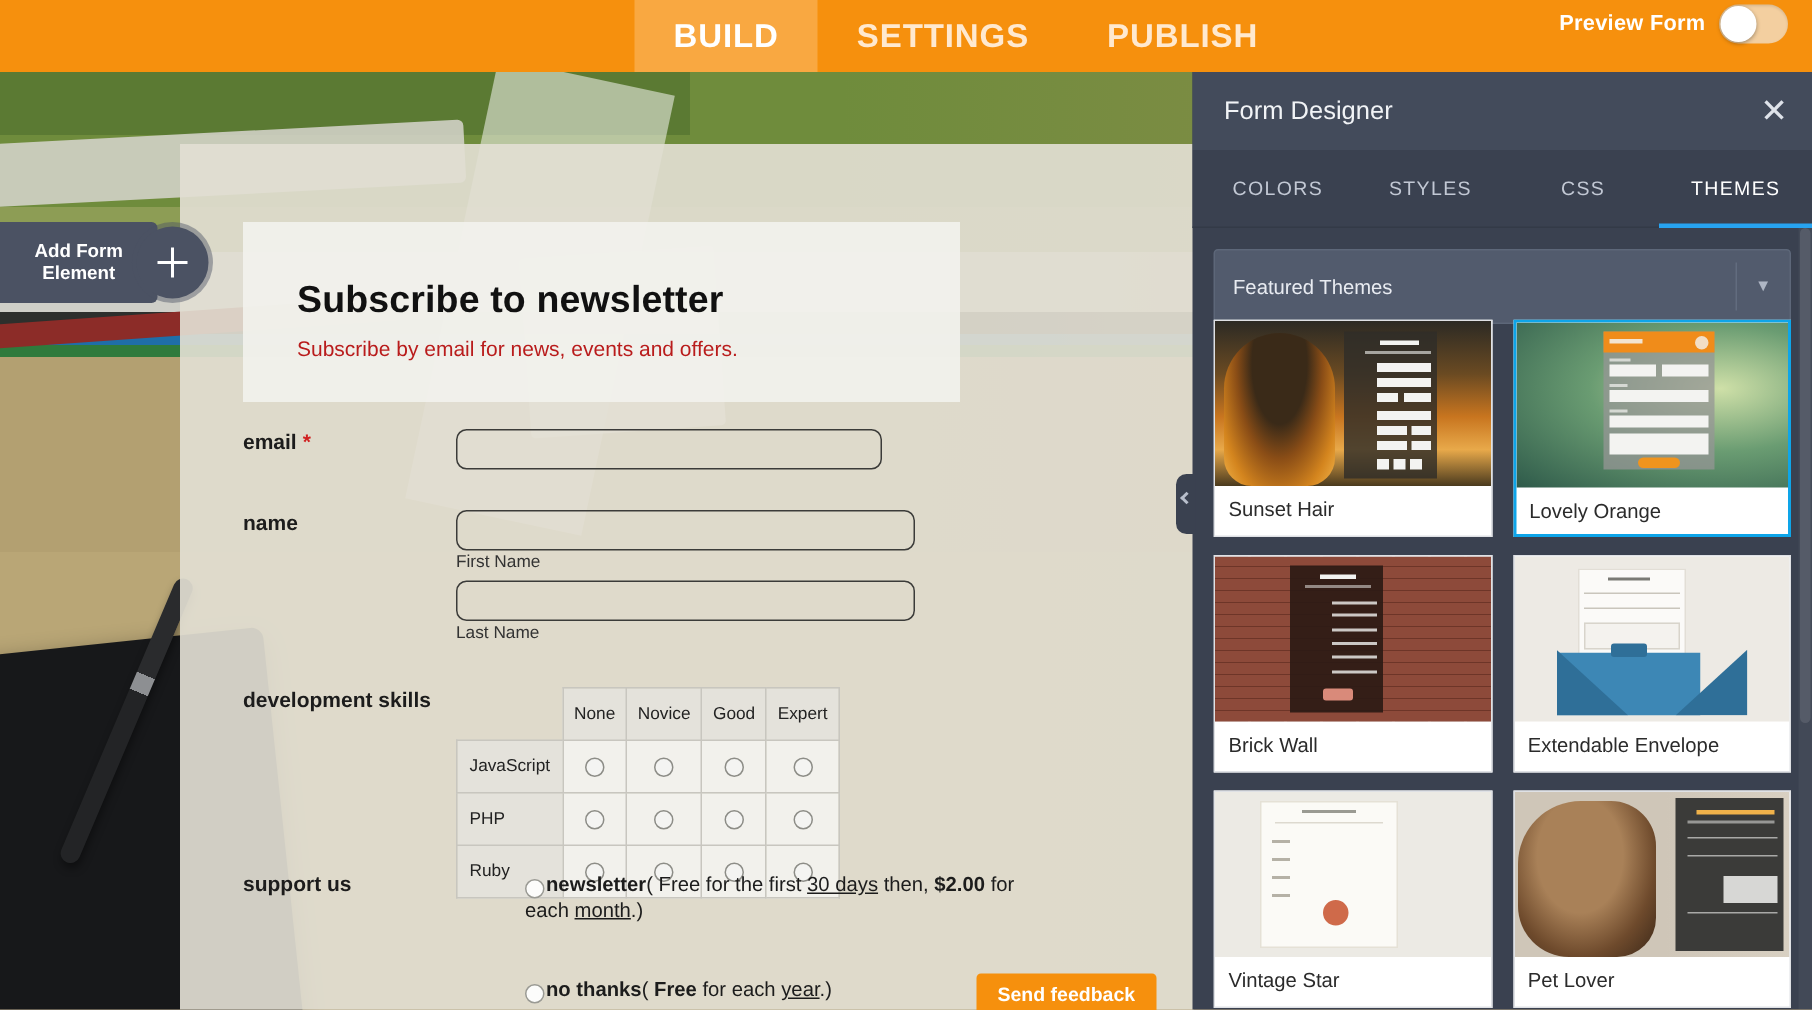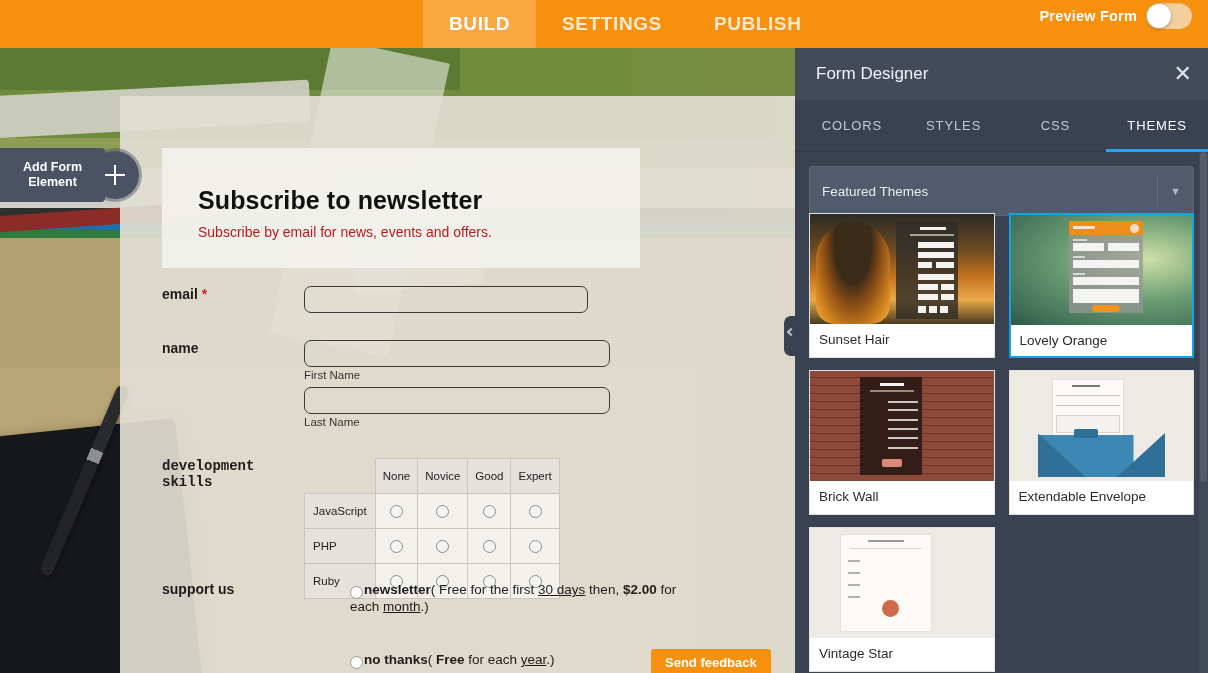--- a/index.html
+++ b/index.html
@@ -18,21 +18,21 @@
     z-index: 40;
   }
   #topbar .tabs {
     position: absolute; left: 423px; top: 0; height: 48px;
     display: flex; align-items: stretch;
   }
   #topbar .tab {
     display: flex; align-items: center; justify-content: center;
     padding: 0 26px;
     color: #ffe9cf;
-    font-size: 19px; font-weight: bold;
+    font-size: 22px; font-weight: bold;
     letter-spacing: 0.6px;
     cursor: pointer;
     user-select: none;
   }
   #topbar .tab.active {
     background: #f9a841;
     color: #ffffff;
   }
   #preview-wrap {
     position: absolute; right: 16px; top: 0; height: 32px;
@@ -411,21 +411,21 @@
       <div class="flabel">name</div>
       <div class="fctl">
         <input class="tinput" style="width: 306px;">
         <div class="sublabel">First Name</div>
         <input class="tinput" style="width: 306px; margin-top: 6px;">
         <div class="sublabel">Last Name</div>
       </div>
     </div>
 
     <div class="frow" style="top:362px;">
-      <div class="flabel" style="width:150px;font-family:Liberation Mono, monospace;">development skills</div>
+      <div class="flabel" style="width:150px;">development skills</div>
       <div class="fctl" style="left:142px;">
         <table class="matrix">
           <tbody>
               <tr>
             <th class="corner"></th>
             <th class="colh">None</th>
             <th class="colh">Novice</th>
             <th class="colh">Good</th>
             <th class="colh">Expert</th>
           </tr>
@@ -588,19 +588,32 @@
         <div class="mini-line" style="left:40px;top:20px;width:72px;height:1px;background:#ddd9cf;"></div>
         <div class="mini-line" style="left:38px;top:32px;width:12px;height:2px;background:#b5b1a6;"></div>
         <div class="mini-line" style="left:38px;top:44px;width:12px;height:2px;background:#b5b1a6;"></div>
         <div class="mini-line" style="left:38px;top:56px;width:12px;height:2px;background:#b5b1a6;"></div>
         <div class="mini-line" style="left:38px;top:68px;width:12px;height:2px;background:#b5b1a6;"></div>
         <div class="v-btn"></div>
       </div>
       <div class="theme-name">Vintage Star</div>
     </div>
 
+    <div class="theme-card">
+      <div class="theme-thumb th-pet">
+        <div class="dog"></div>
+        <div class="panel"></div>
+        <div class="mini-line" style="right:10px;top:12px;width:52px;height:3px;background:#f0b24a;"></div>
+        <div class="mini-line" style="right:10px;top:19px;width:58px;height:2px;opacity:.5;"></div>
+        <div class="mini-line" style="right:8px;top:30px;width:60px;height:1px;opacity:.6;"></div>
+        <div class="mini-line" style="right:8px;top:42px;width:60px;height:1px;opacity:.6;"></div>
+        <div class="mini-line" style="right:8px;top:56px;width:36px;height:18px;opacity:.85;"></div>
+        <div class="mini-line" style="right:8px;top:80px;width:60px;height:1px;opacity:.6;"></div>
+      </div>
+      <div class="theme-name">Pet Lover</div>
+    </div>
 
   </div>
 
   <div id="panel-scrollbar">
     <div class="thumb"></div>
   </div>
 </div>
 
 </body></html>

